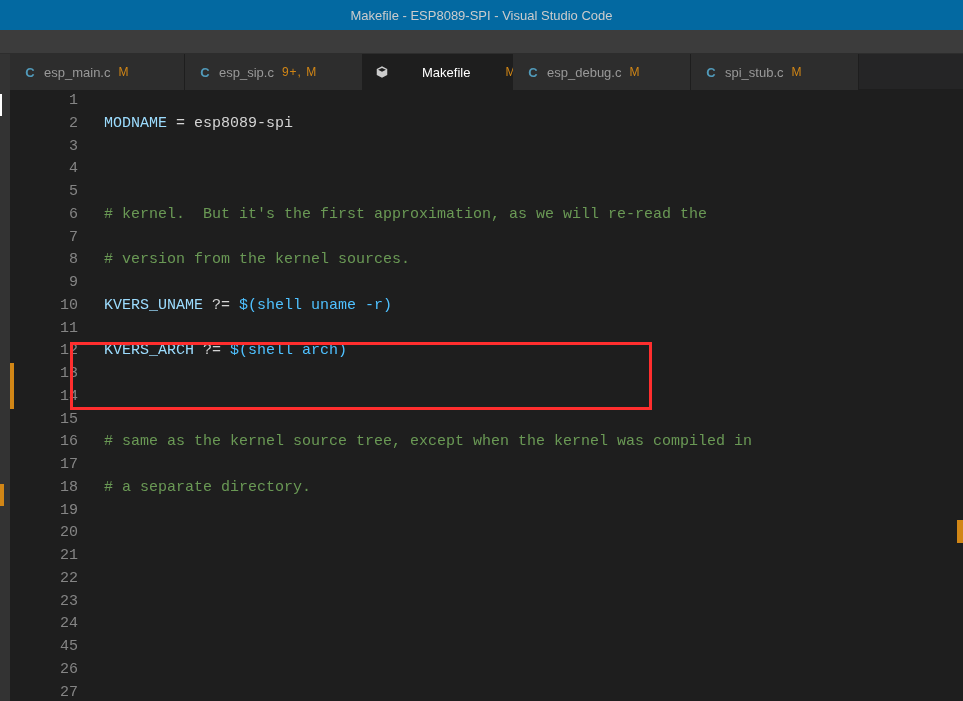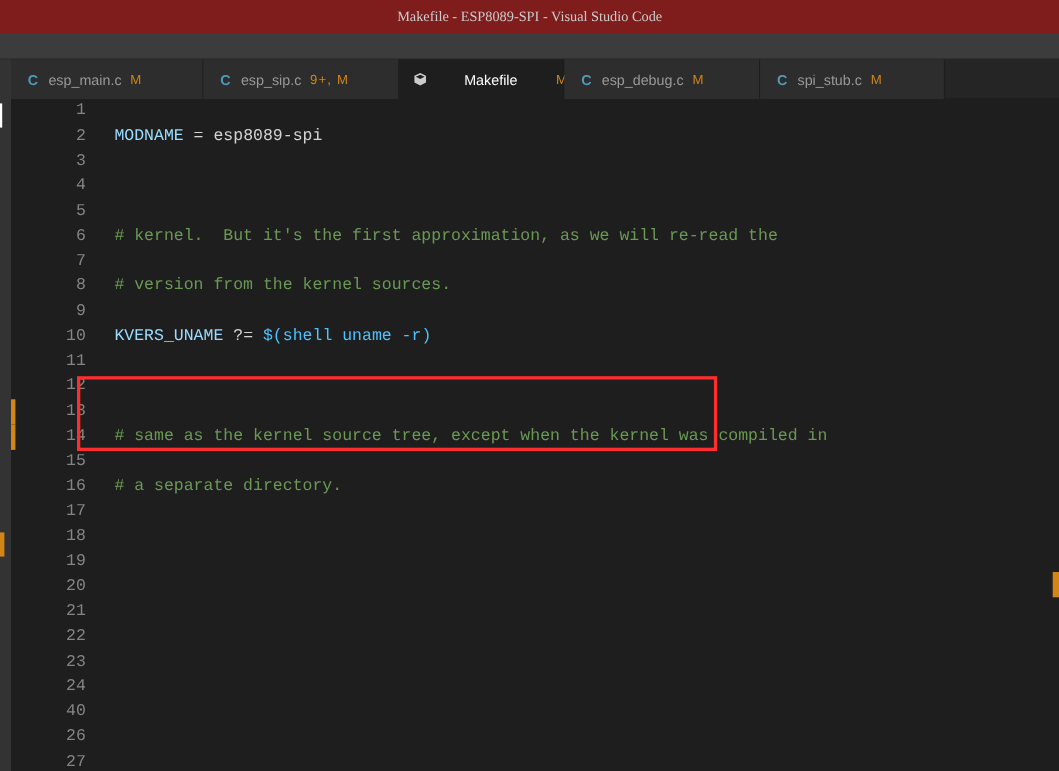--- a/index.html
+++ b/index.html
@@ -7,24 +7,24 @@
     width: 963px; height: 701px;
     background: #1e1e1e;
     font-family: "Consolas", "Courier New", monospace;
     font-size: 14px;
     color: #d4d4d4;
     overflow: hidden;
     position: relative;
   }
   .titlebar {
     height: 30px;
-    background: #7f1d1d;
+    background: #0369a1;
     display: flex; align-items: center; justify-content: center;
     color: #cccccc;
-    font-family: Liberation Serif, serif;
+    font-family: Liberation Sans, sans-serif;
     font-size: 13px;
   }
   .menubar {
     height: 24px;
     background: #3c3c3c;
     border-bottom: 1px solid #2d2d2d;
   }
   .activitybar {
     position: absolute;
     left: 0; top: 54px; bottom: 0;
@@ -198,31 +198,32 @@
         <div class="ln">15</div>
         <div class="ln">16</div>
         <div class="ln">17</div>
         <div class="ln">18</div>
         <div class="ln">19</div>
         <div class="ln">20</div>
         <div class="ln">21</div>
         <div class="ln">22</div>
         <div class="ln">23</div>
         <div class="ln">24</div>
-        <div class="ln">40</div>
+        <div class="ln">45</div>
         <div class="ln">26</div>
         <div class="ln">27</div>
       </div>
 
     <div class="code">
 <div class="line"><span class="tok-var">MODNAME</span><span> = </span><span class="tok-ident">esp8089-spi</span></div>
 <div class="line"><span></span></div>
 <div class="line"><span class="tok-cmt"># kernel.  But it's the first approximation, as we will re-read the</span></div>
 <div class="line"><span class="tok-cmt"># version from the kernel sources.</span></div>
 <div class="line"><span class="tok-var">KVERS_UNAME</span><span> ?= </span><span class="tok-func">$(</span><span class="tok-func">shell</span><span class="tok-func"> uname -r)</span></div>
+<div class="line"><span class="tok-var">KVERS_ARCH</span><span> ?= </span><span class="tok-func">$(</span><span class="tok-func">shell</span><span class="tok-func"> arch)</span></div>
 <div class="line"><span></span></div>
 <div class="line"><span class="tok-cmt"># same as the kernel source tree, except when the kernel was compiled in</span></div>
 <div class="line"><span class="tok-cmt"># a separate directory.</span></div>
 <div class="line"><span></span></div>
 
 
 
 
 
 

